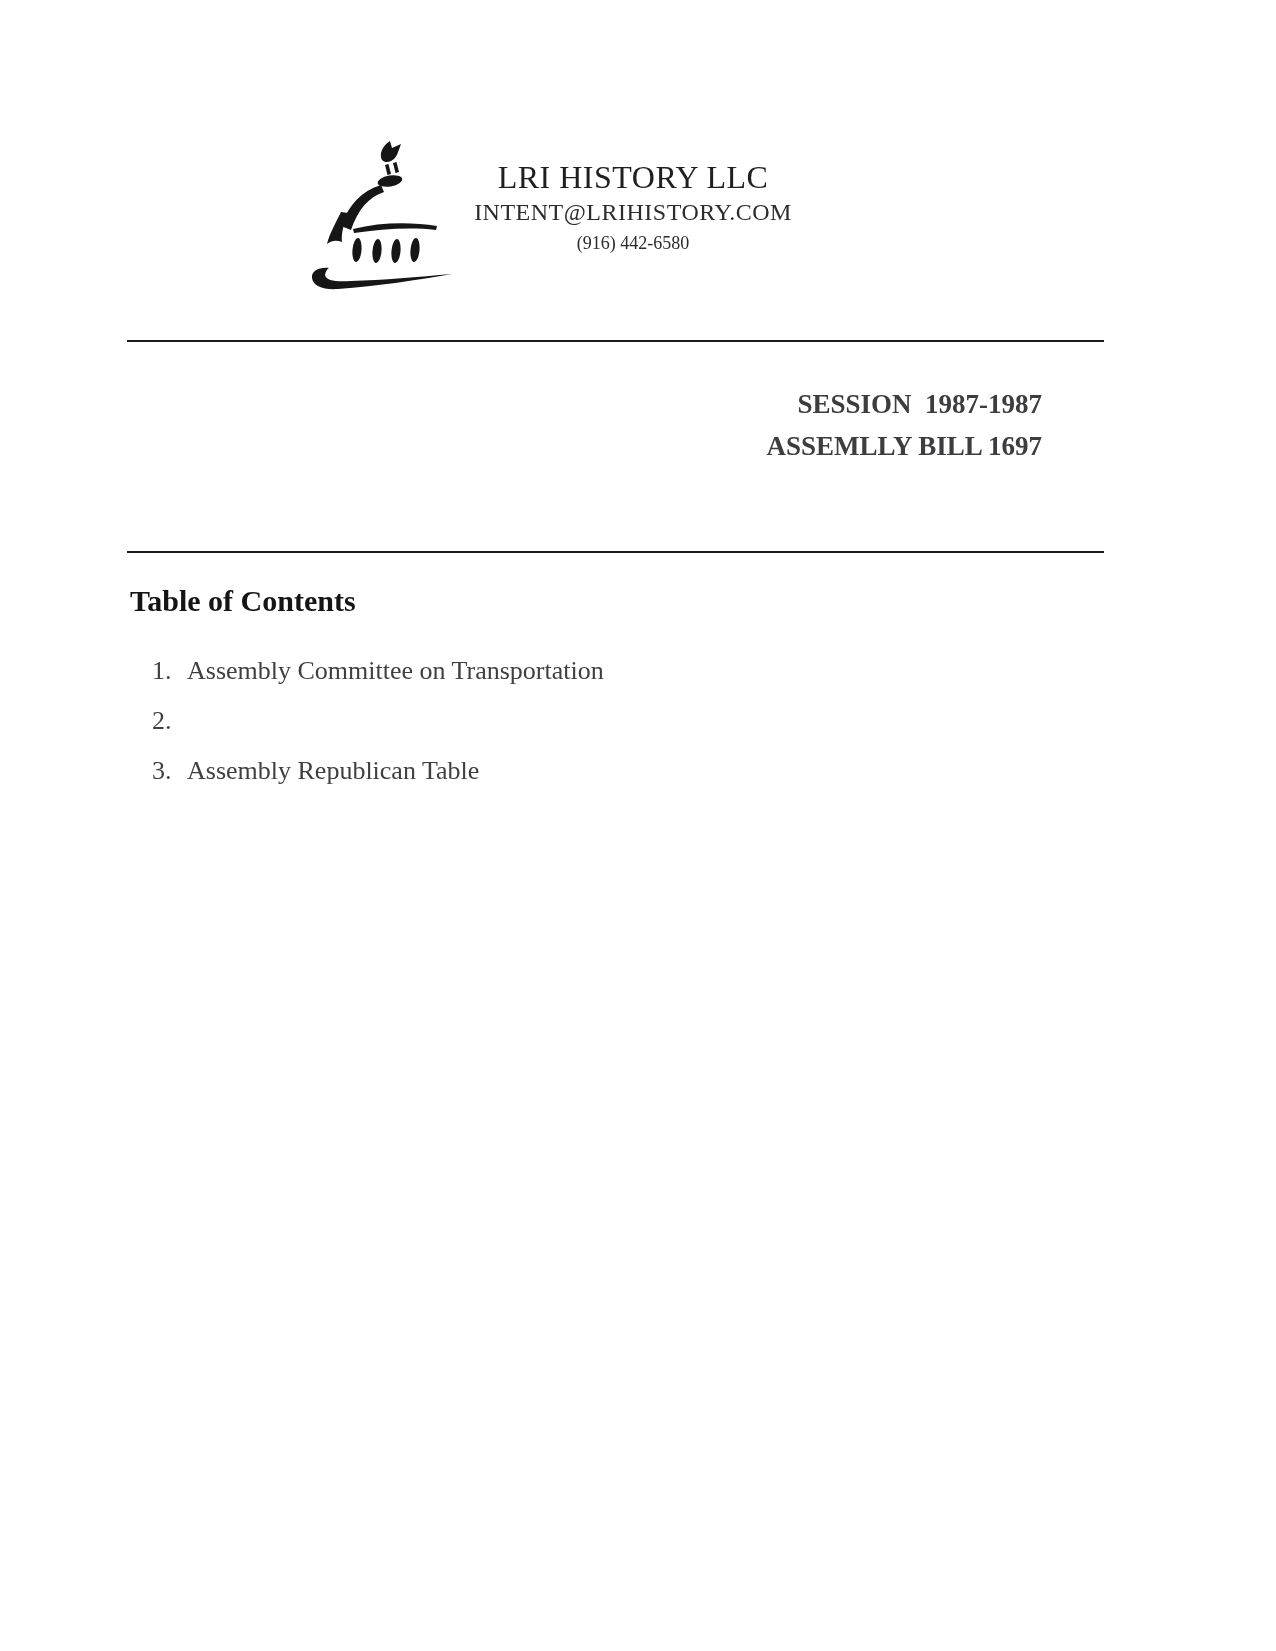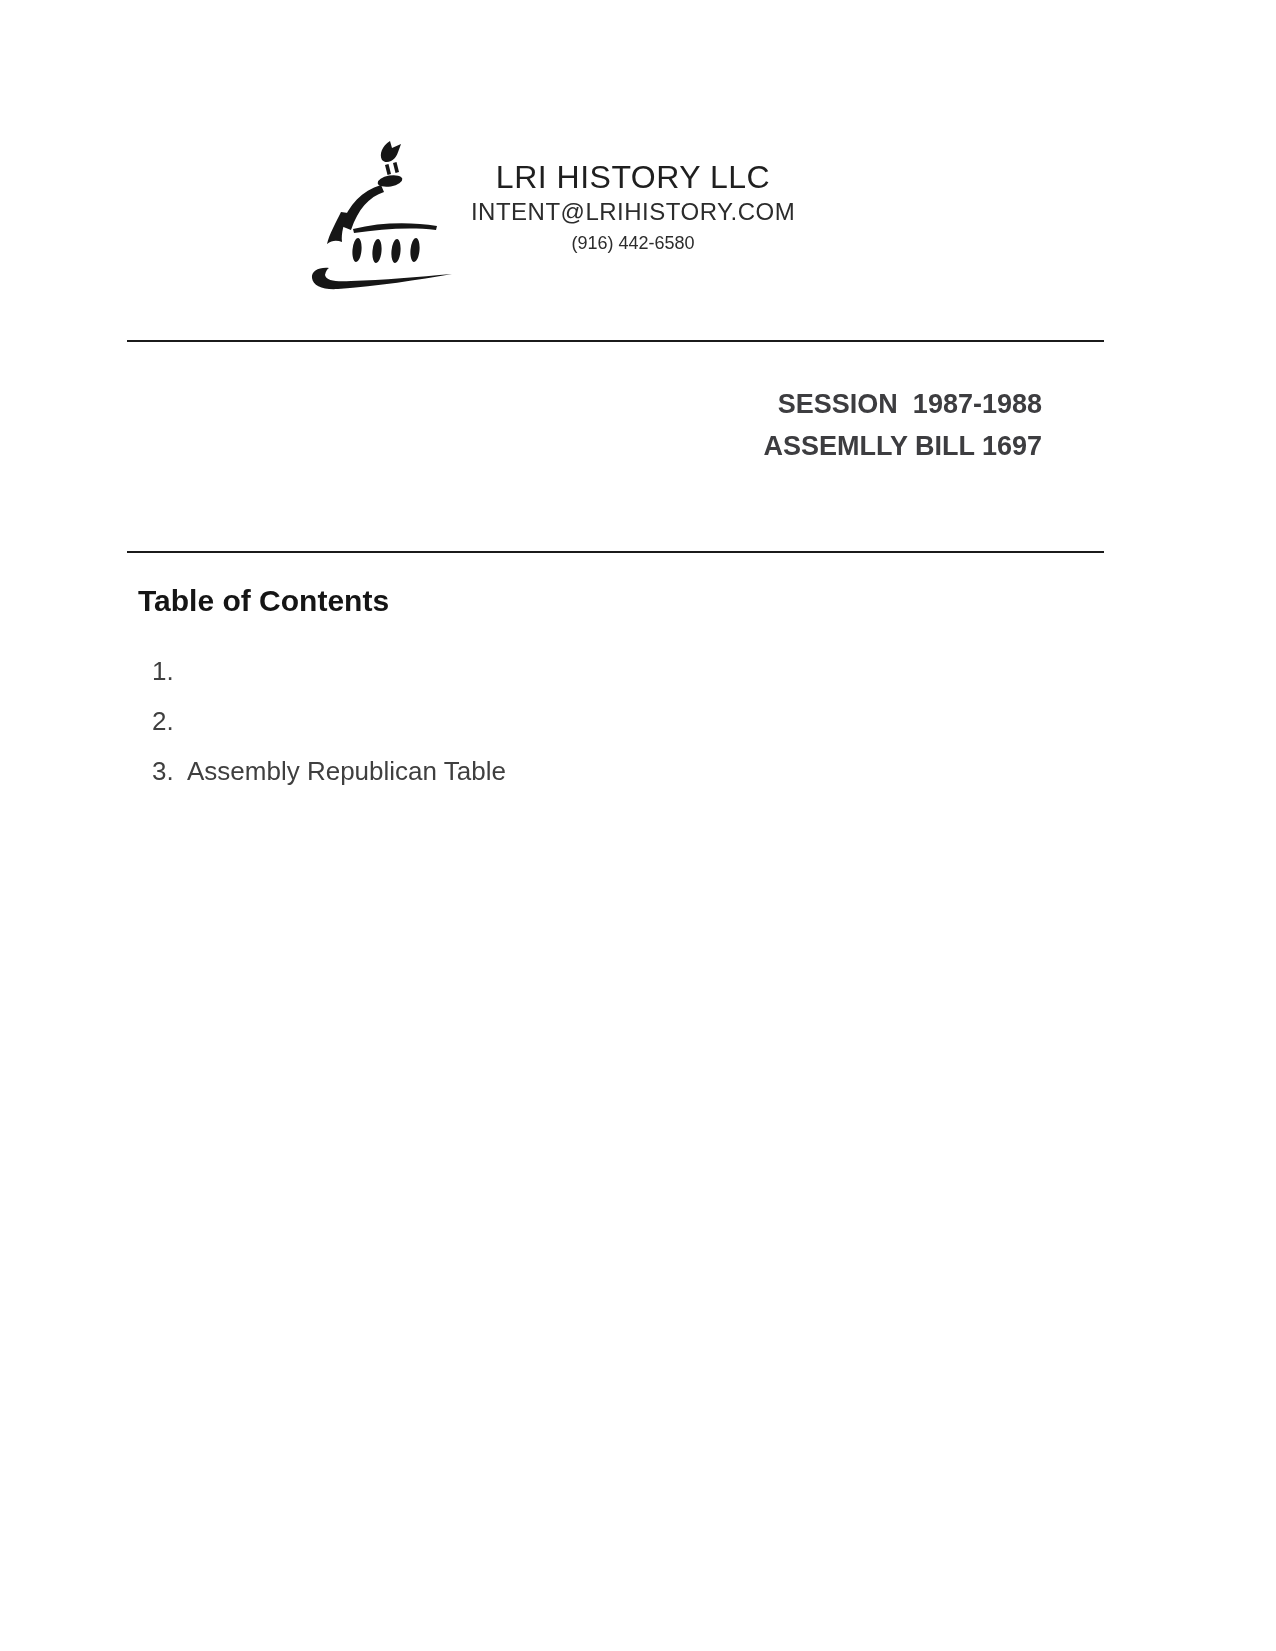--- a/index.html
+++ b/index.html
@@ -3,21 +3,21 @@
 <meta charset="utf-8">
 <style>
   html, body { margin: 0; padding: 0; background: #e8e8e8; }
   .page {
     position: relative;
     width: 1276px;
     height: 1651px;
     margin: 0 auto;
     background: #ffffff;
     overflow: hidden;
-    font-family: Liberation Sans, sans-serif;
+    font-family: Liberation Serif, serif;
     color: #222;
   }
 
   
   .logo {
     position: absolute;
     left: 293px;
     top: 128px;
     width: 175px;
     height: 170px;
@@ -70,21 +70,21 @@
     font-weight: bold;
     font-size: 27px;
     line-height: 42px;
     color: #3d3d40;
   }
   .session-block div { white-space: pre-wrap; }
 
   
   .toc-title {
     position: absolute;
-    left: 138px;
+    left: 130px;
     top: 584px;
     font-size: 30px;
     font-weight: bold;
     color: #151515;
     white-space: nowrap;
   }
   .toc-list {
     position: absolute;
     left: 152px;
     top: 646px;
@@ -138,29 +138,30 @@
   <div class="header-info">
     <div class="company-name">LRI HISTORY LLC</div>
     <div class="contact-line">INTENT@LRIHISTORY.COM</div>
     <div class="phone-line">(916) 442-6580</div>
   </div>
 
   <div class="rule rule-top"></div>
   <div class="rule rule-bottom"></div>
 
   <div class="session-block">
-    <div>SESSION  1987-1988</div>
+    <div>SESSION  1987-1987</div>
     <div>ASSEMLLY BILL 1697</div>
   </div>
 
   <div class="toc-title">Table of Contents</div>
 
   <div class="toc-list">
     <div class="toc-item">
       <span class="toc-number">1.</span>
+      <span class="toc-label">Assembly Committee on Transportation</span>
     </div>
     <div class="toc-item">
       <span class="toc-number">2.</span>
     </div>
     <div class="toc-item">
       <span class="toc-number">3.</span>
       <span class="toc-label">Assembly Republican Table</span>
     </div>
   </div>
 

